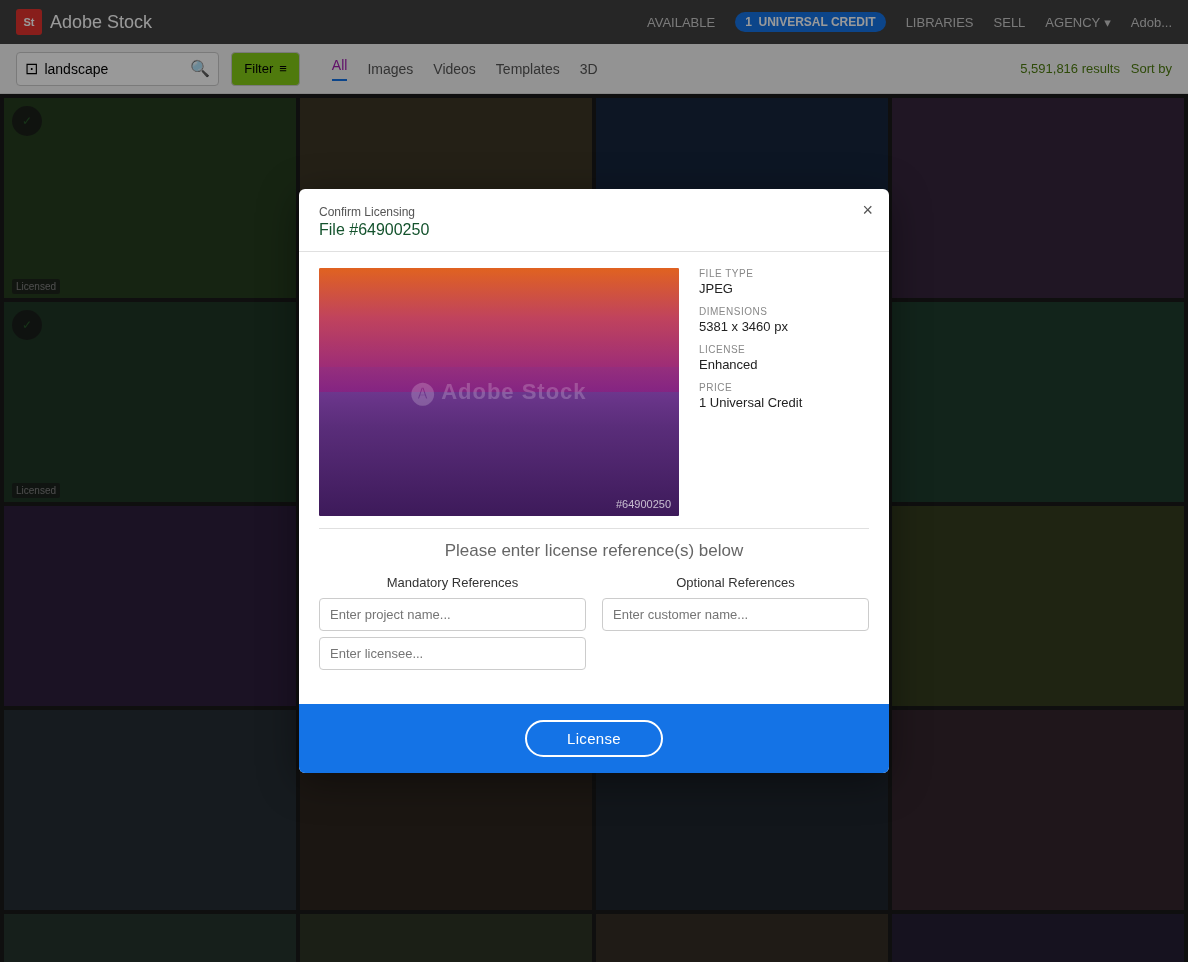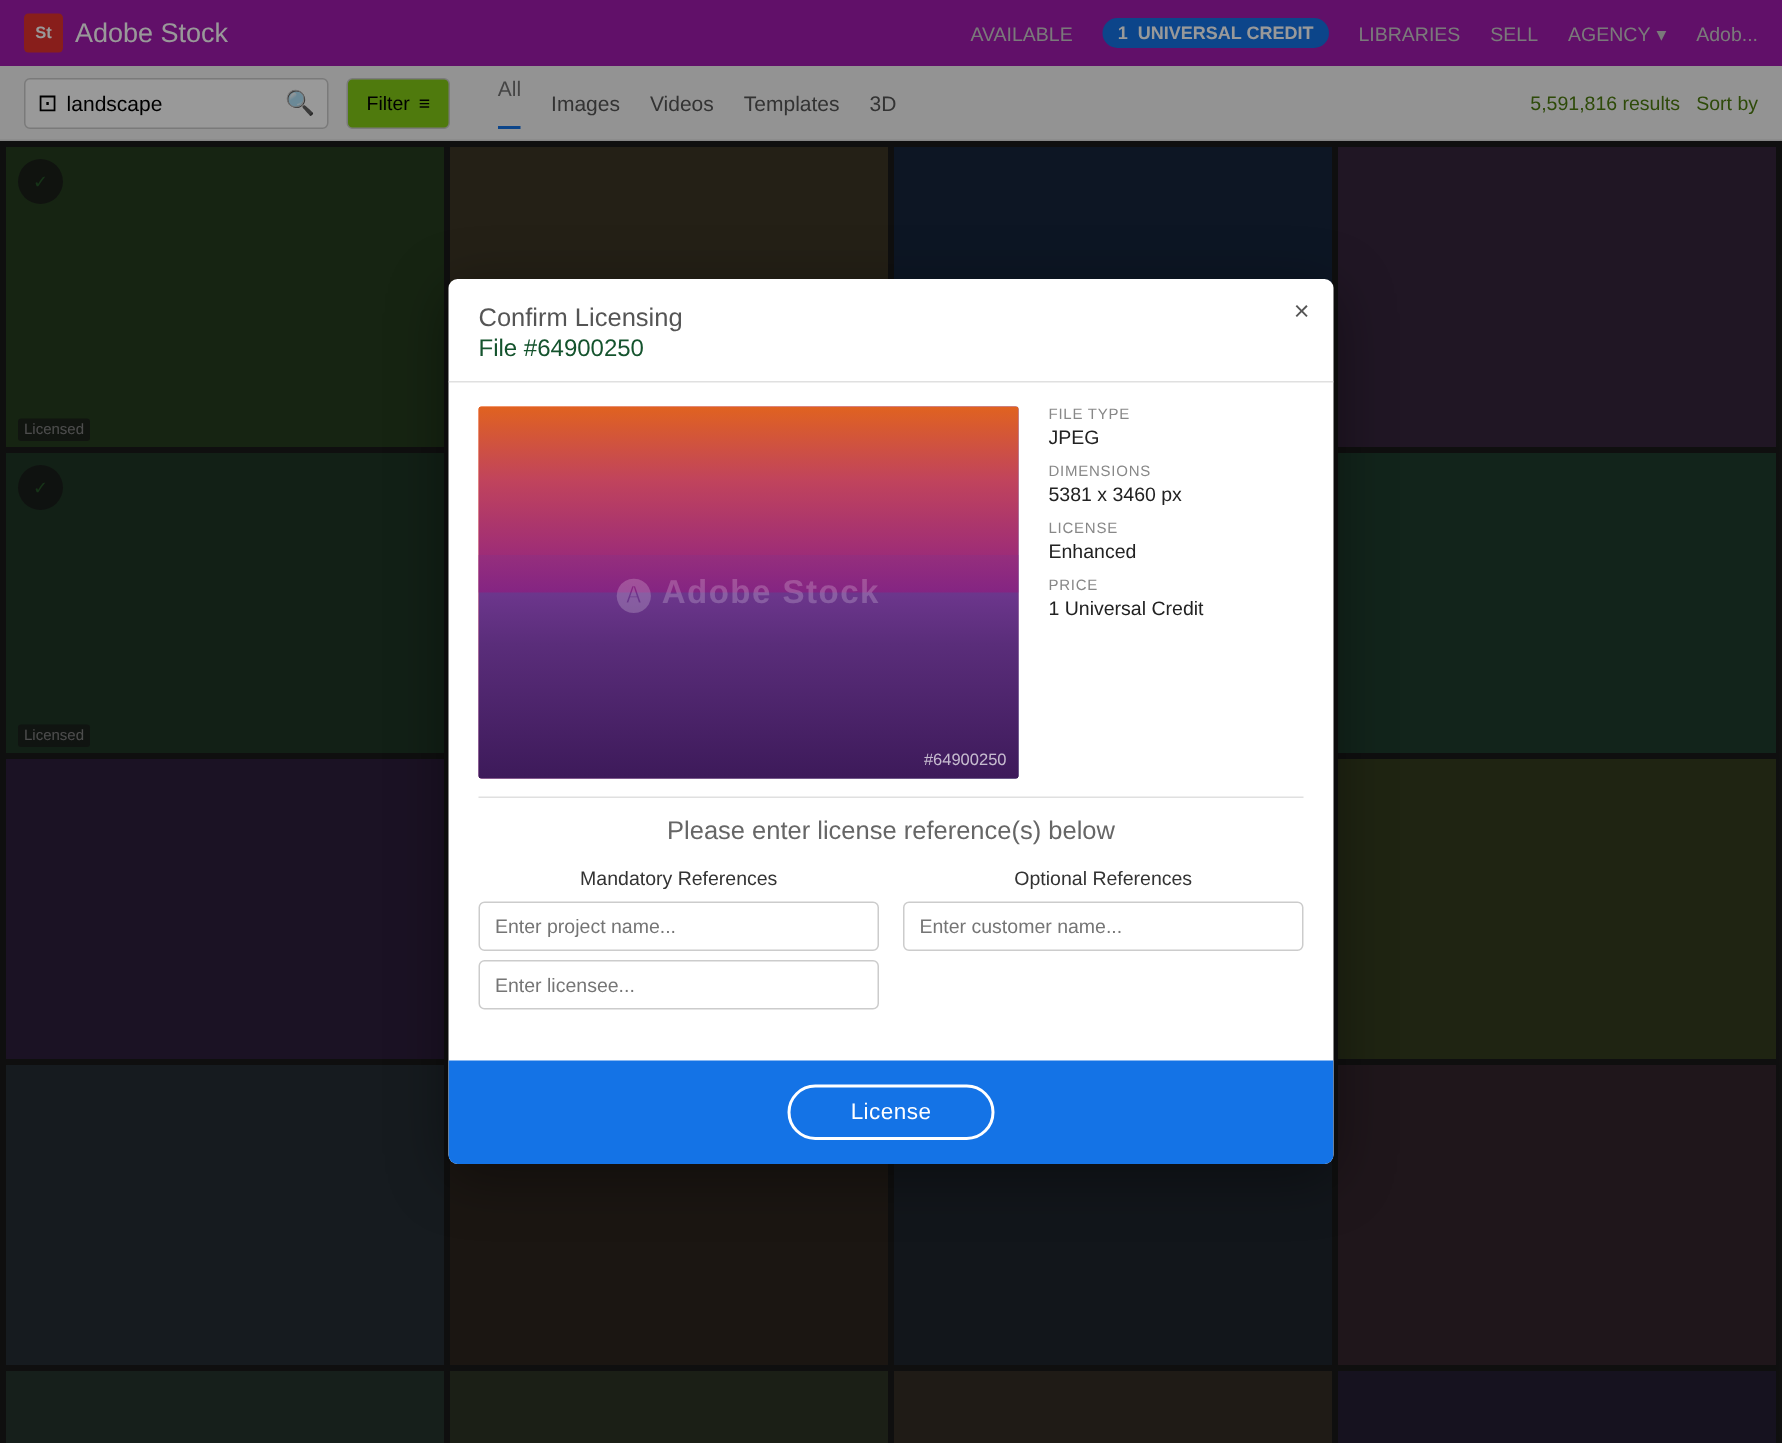--- a/index.html
+++ b/index.html
@@ -1,20 +1,20 @@
 <!DOCTYPE html>
 <html><head>
   <meta charset="utf-8">
   <style>
     * { box-sizing: border-box; margin: 0; padding: 0; }
     body { font-family: Arial, sans-serif; background: #1a1a1a; width: 1188px; height: 962px; overflow: hidden; position: relative; }
 
     
     .header {
-      background: #a21caf;
+      background: #404040;
       height: 44px;
       display: flex;
       align-items: center;
       padding: 0 16px;
       gap: 16px;
       position: relative;
       z-index: 1;
     }
     .header-logo {
       display: flex;
@@ -103,21 +103,21 @@
     }
     .search-tabs {
       display: flex;
       align-items: center;
       gap: 20px;
       margin-left: 20px;
       font-size: 14px;
       color: #555;
     }
     .search-tab { cursor: pointer; }
-    .search-tab.active { color: #737373; border-bottom: 2px solid #1473e6; padding-bottom: 17px; }
+    .search-tab.active { color: #a21caf; border-bottom: 2px solid #1473e6; padding-bottom: 6px; }
     .results-info {
       margin-left: auto;
       font-size: 13px;
       color: #4d7c0f;
     }
 
     
     .bg-grid {
       position: absolute;
       top: 94px;
@@ -174,21 +174,21 @@
       width: 590px;
       box-shadow: 0 8px 40px rgba(0,0,0,0.4);
       z-index: 10;
       overflow: hidden;
     }
     .modal-header {
       padding: 16px 20px 12px;
       border-bottom: 1px solid #e0e0e0;
     }
     .modal-title-small {
-      font-size: 17px;
+      font-size: 12px;
       color: #555;
       margin-bottom: 2px;
     }
     .modal-title-large {
       font-size: 16px;
       font-weight: normal;
       color: #14532d;
     }
     .modal-close {
       position: absolute;

